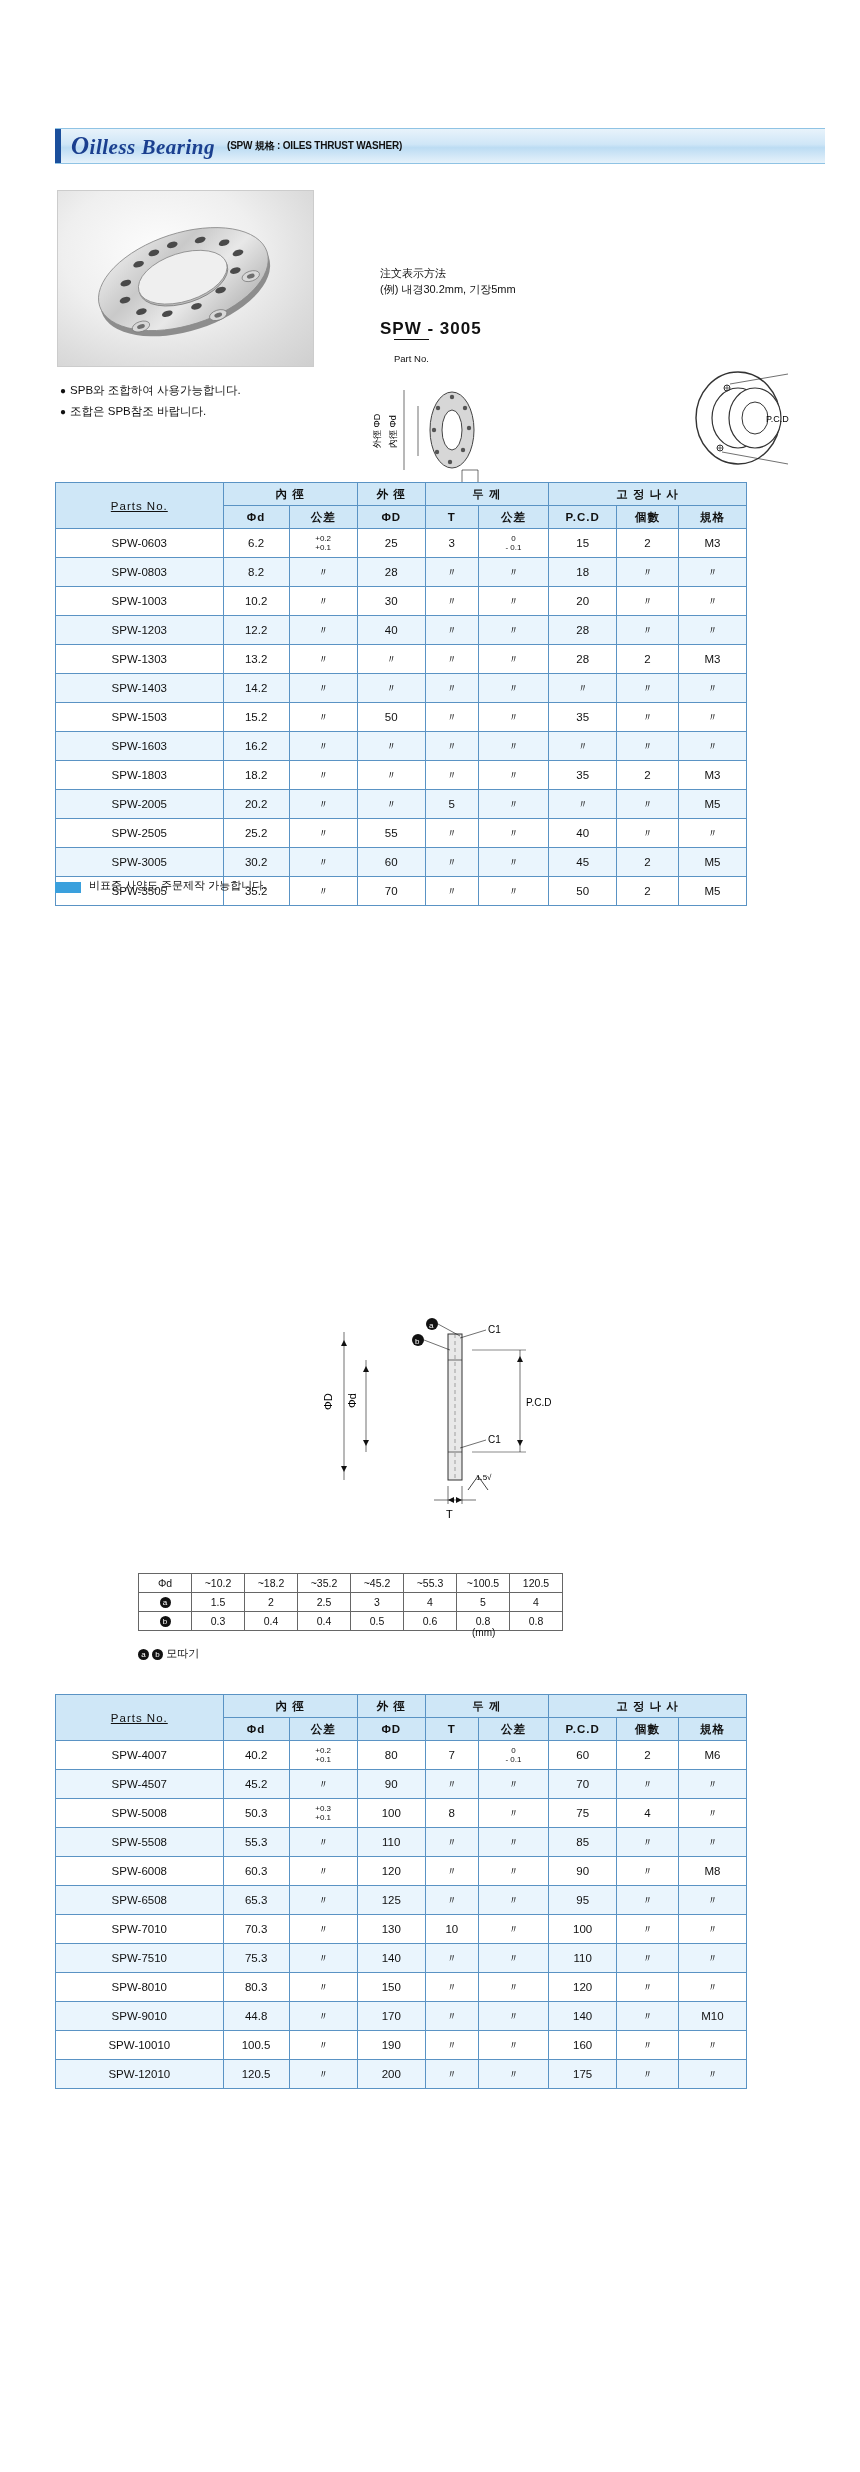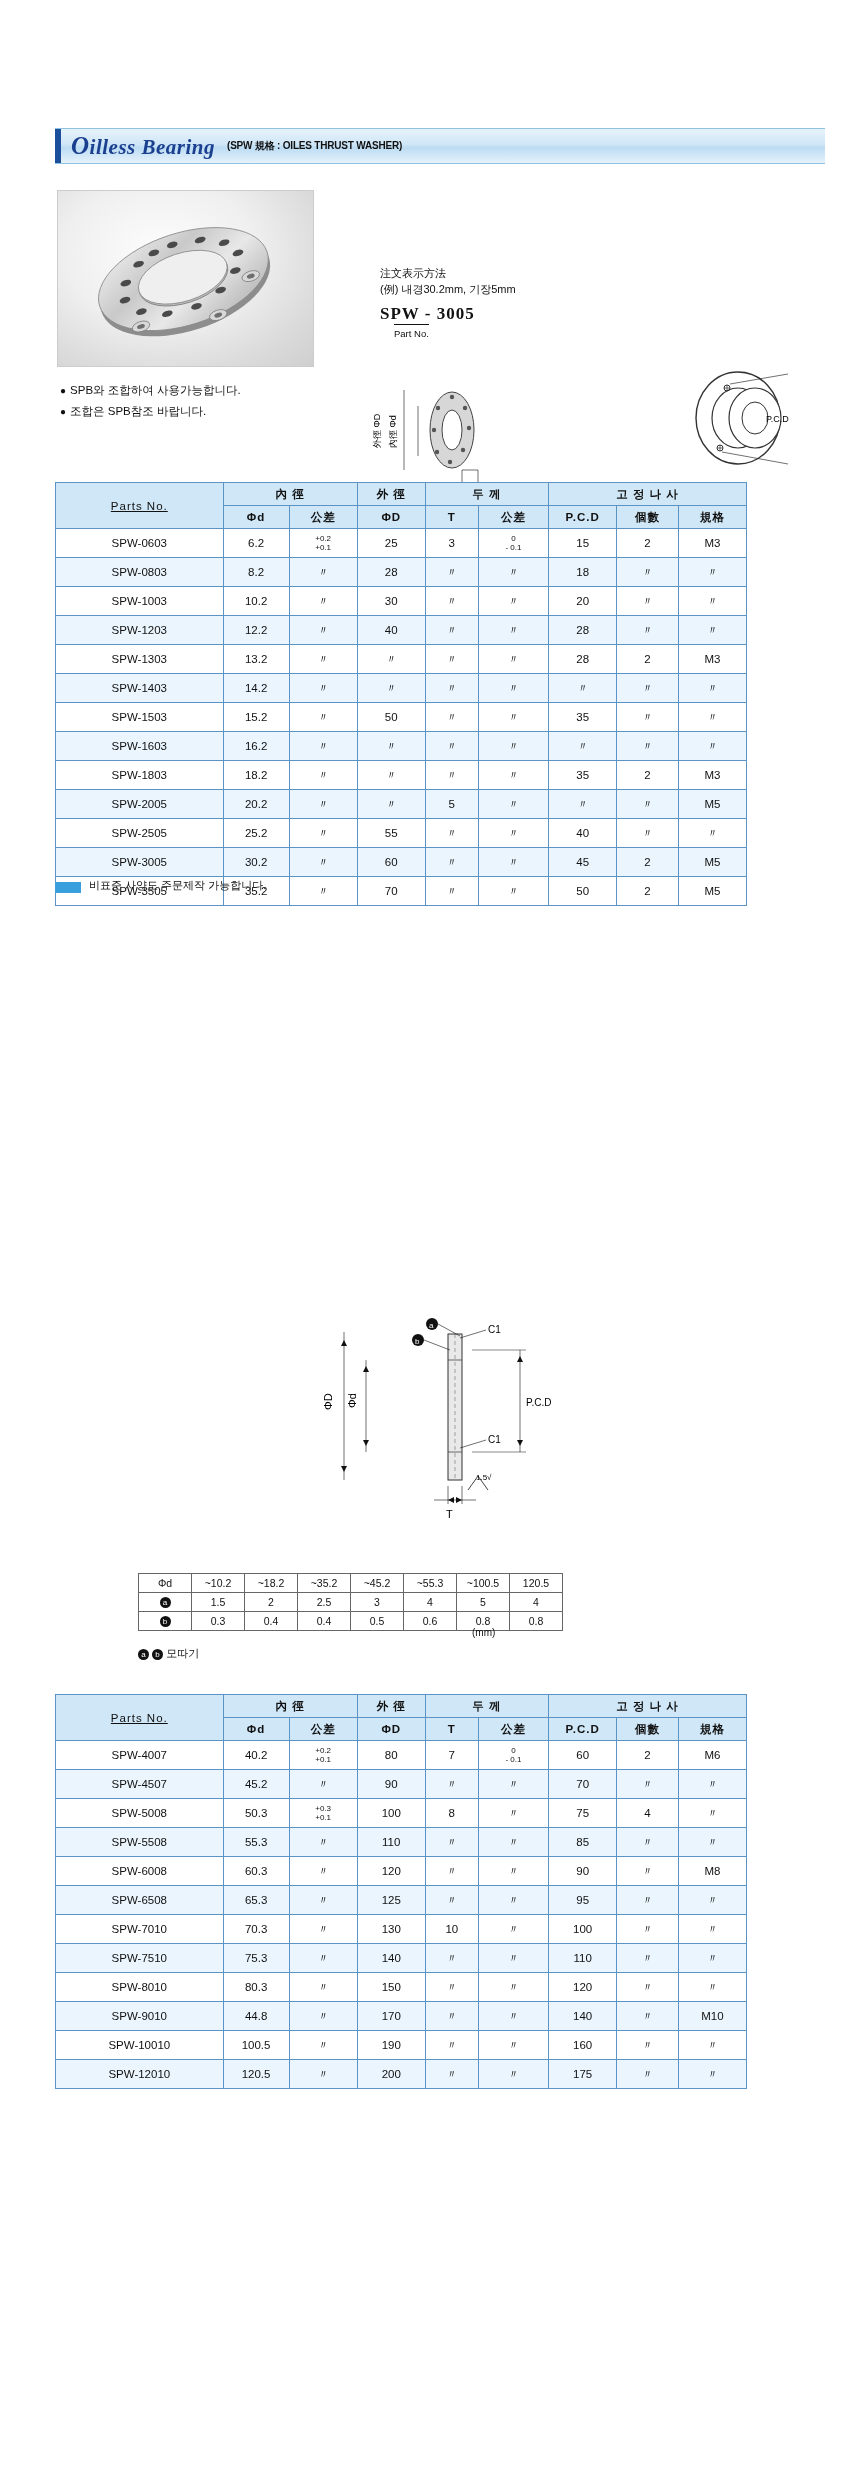--- a/index.html
+++ b/index.html
@@ -99,29 +99,28 @@
     left: 380px;
     top: 265px;
     font-size: 11px;
     line-height: 16px;
     color: #111;
   }
   .ordernote .big {
     font-size: 17px;
     font-weight: bold;
     letter-spacing: 1px;
-    margin-top: 9px;
+    margin-top: 24px;
     display: inline-block;
-    font-family: Liberation Serif, serif;
   }
   .ordernote .partno {
     border-top: 1px solid #111;
     display: inline-block;
     font-size: 9.5px;
-    padding-top: 1px;
+    padding-top: 11px;
     margin-left: 14px;
     margin-top: 1px;
   }
 
   .dia-mid {
     position: absolute;
     left: 366px;
     top: 370px;
   }
   .dia-right {

